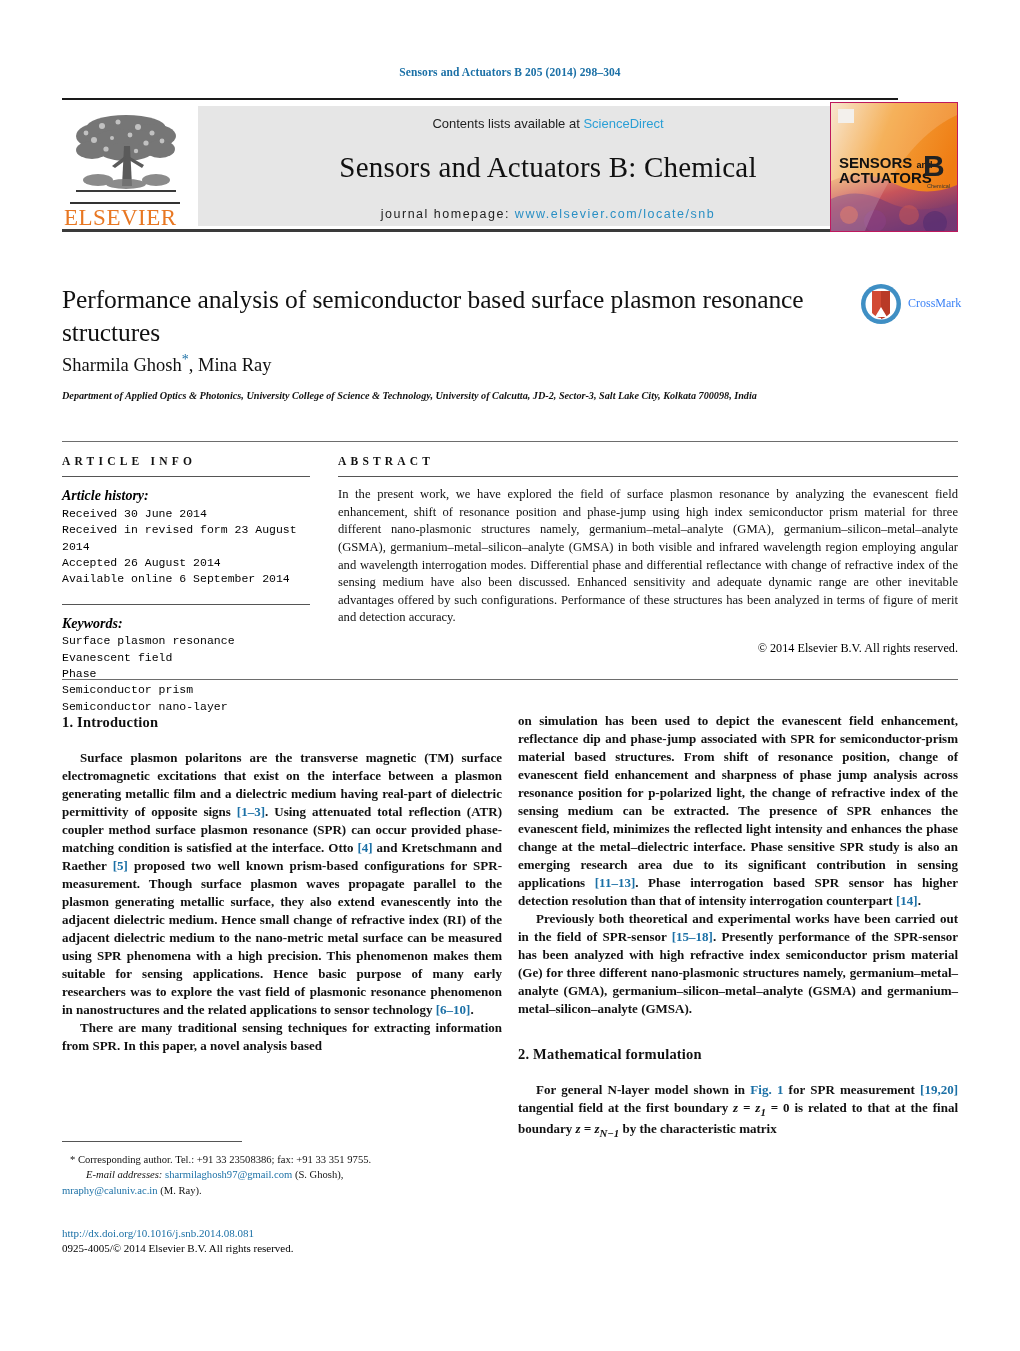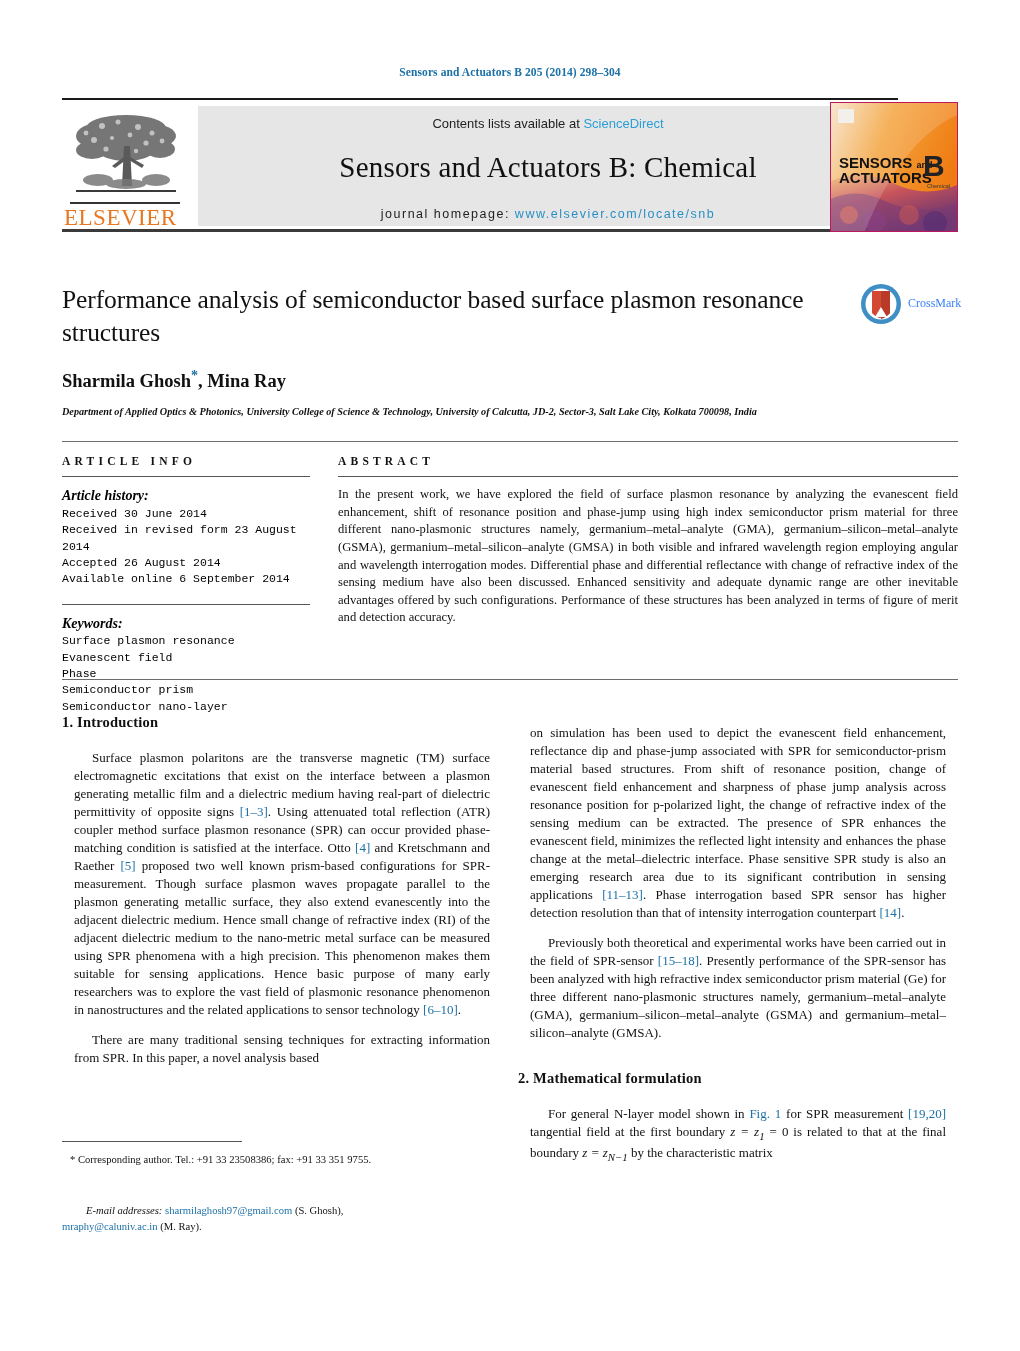--- a/index.html
+++ b/index.html
@@ -189,25 +189,24 @@
     margin: 0;
     font-family: "Liberation Serif", serif;
     font-size: 25.5px;
     font-weight: normal;
     line-height: 1.30;
     color: #111;
     width: 780px;
     letter-spacing: -0.1px;
   }
   .authors {
-    margin: 19px 0 0 0;
+    margin: 3px 0 0 0;
     font-family: "Liberation Serif", serif;
     font-size: 18.5px;
     color: #111;
-    font-weight: bold;
   }
   .authors .star { color: #1b70a6; font-size: 14px; vertical-align: super; }
   .affiliation {
     margin: 13px 0 0 0;
     font-family: "Liberation Serif", serif;
     font-style: italic;
     font-weight: bold;
     font-size: 10.2px;
     line-height: 1.38;
     color: #111;
@@ -312,21 +311,21 @@
   #col-left  { left: 62px; }
   #col-right { left: 518px; }
   .col h2 {
     font-family: "Liberation Serif", serif;
     font-size: 14.5px;
     font-weight: bold;
     margin: 0 0 17px 0;
     letter-spacing: 0.2px;
   }
   .col h2.spaced { margin-top: 26px; }
-  .col p { margin: 12px; text-indent: 18px; }
+  .col p { margin: 0; text-indent: 18px; font-weight: bold; }
   .col p.noindent { text-indent: 0; }
   a.ref, .ref {
     color: #1b70a6;
     text-decoration: none;
   }
   .eq-var { font-style: italic; }
 
   
   .footnote-rule {
     position: absolute;
@@ -485,20 +484,21 @@
     <div class="info-line">Evanescent field</div>
     <div class="info-line">Phase</div>
     <div class="info-line">Semiconductor prism</div>
     <div class="info-line">Semiconductor nano-layer</div>
   </div>
 
   <div class="abs-col">
     <div class="sec-head">ABSTRACT</div>
     <div class="thin-rule"></div>
     <p class="abs-body">In the present work, we have explored the field of surface plasmon resonance by analyzing the evanescent field enhancement, shift of resonance position and phase-jump using high index semiconductor prism material for three different nano-plasmonic structures namely, germanium–metal–analyte (GMA), germanium–silicon–metal–analyte (GSMA), germanium–metal–silicon–analyte (GMSA) in both visible and infrared wavelength region employing angular and wavelength interrogation modes. Differential phase and differential reflectance with change of refractive index of the sensing medium have also been discussed. Enhanced sensitivity and adequate dynamic range are other inevitable advantages offered by such configurations. Performance of these structures has been analyzed in terms of figure of merit and detection accuracy.</p>
+    <p class="abs-copy">© 2014 Elsevier B.V. All rights reserved.</p>
   </div>
 
   <div class="col" id="col-left">
     <h2>1.  Introduction</h2>
     <p><span>Surface plasmon polaritons are the transverse magnetic (TM) surface electromagnetic excitations that exist on the interface between a plasmon generating metallic film and a dielectric medium having real-part of dielectric permittivity of opposite signs </span><span class="ref">[1–3]</span><span>. Using attenuated total reflection (ATR) coupler method surface plasmon resonance (SPR) can occur provided phase-matching condition is satisfied at the interface. Otto </span><span class="ref">[4]</span><span> and Kretschmann and Raether </span><span class="ref">[5]</span><span> proposed two well known prism-based configurations for SPR-measurement. Though surface plasmon waves propagate parallel to the plasmon generating metallic surface, they also extend evanescently into the adjacent dielectric medium. Hence small change of refractive index (RI) of the adjacent dielectric medium to the nano-metric metal surface can be measured using SPR phenomena with a high precision. This phenomenon makes them suitable for sensing applications. Hence basic purpose of many early researchers was to explore the vast field of plasmonic resonance phenomenon in nanostructures and the related applications to sensor technology </span><span class="ref">[6–10]</span><span>.</span></p>
     <p>There are many traditional sensing techniques for extracting information from SPR. In this paper, a novel analysis based</p>
   </div>
 
   <div class="col" id="col-right">
     <p class="noindent"><span>on simulation has been used to depict the evanescent field enhancement, reflectance dip and phase-jump associated with SPR for semiconductor-prism material based structures. From shift of resonance position, change of evanescent field enhancement and sharpness of phase jump analysis across resonance position for p-polarized light, the change of refractive index of the sensing medium can be extracted. The presence of SPR enhances the evanescent field, minimizes the reflected light intensity and enhances the phase change at the metal–dielectric interface. Phase sensitive SPR study is also an emerging research area due to its significant contribution in sensing applications </span><span class="ref">[11–13]</span><span>. Phase interrogation based SPR sensor has higher detection resolution than that of intensity interrogation counterpart </span><span class="ref">[14]</span><span>.</span></p>
@@ -506,24 +506,28 @@
     <h2 class="spaced">2.  Mathematical formulation</h2>
     <p><span>For general N-layer model shown in </span><span class="ref">Fig. 1</span><span> for SPR measurement </span><span class="ref">[19,20]</span><span> tangential field at the first boundary </span><span class="eq-var">z = z</span><sub class="eq-var">1</sub><span> = 0</span><span> is related to that at the final boundary </span><span class="eq-var">z = z</span><sub class="eq-var">N−1</sub><span> by the characteristic matrix</span></p>
   </div>
 
   <div class="footnote-rule"></div>
   <div class="footnote">
     <div style="padding-left:18px;text-indent:-10px;">
       <span>*</span>
       <span>Corresponding author. Tel.: +91 33 23508386; fax: +91 33 351 9755.</span>
     </div>
-    <div style="padding-left:24px;text-indent:0;margin-top:36px;">
+    <div style="padding-left:24px;text-indent:0;">
       <span class="ital">E-mail addresses:</span>
       <span class="link">sharmilaghosh97@gmail.com</span>
       <span>(S. Ghosh),</span>
     </div>
     <div>
       <span class="link">mraphy@caluniv.ac.in</span>
       <span>(M. Ray).</span>
     </div>
   </div>
+  <div class="doi-block">
+    <div class="link">http://dx.doi.org/10.1016/j.snb.2014.08.081</div>
+    <div>0925-4005/© 2014 Elsevier B.V. All rights reserved.</div>
+  </div>
 
 </div>
 
 </body></html>

